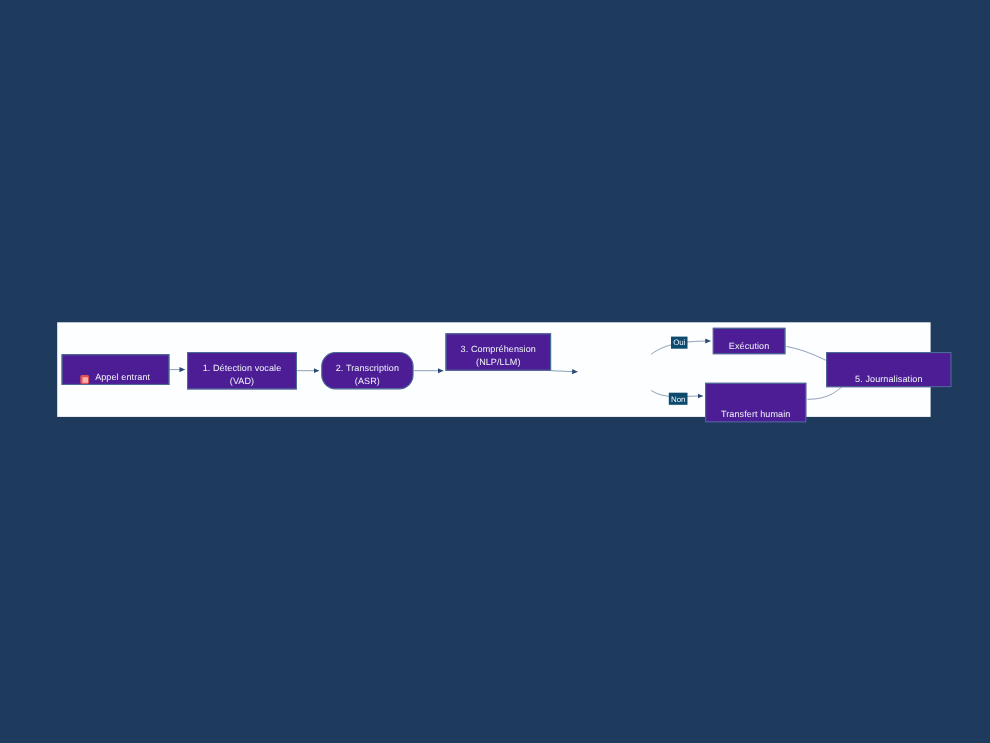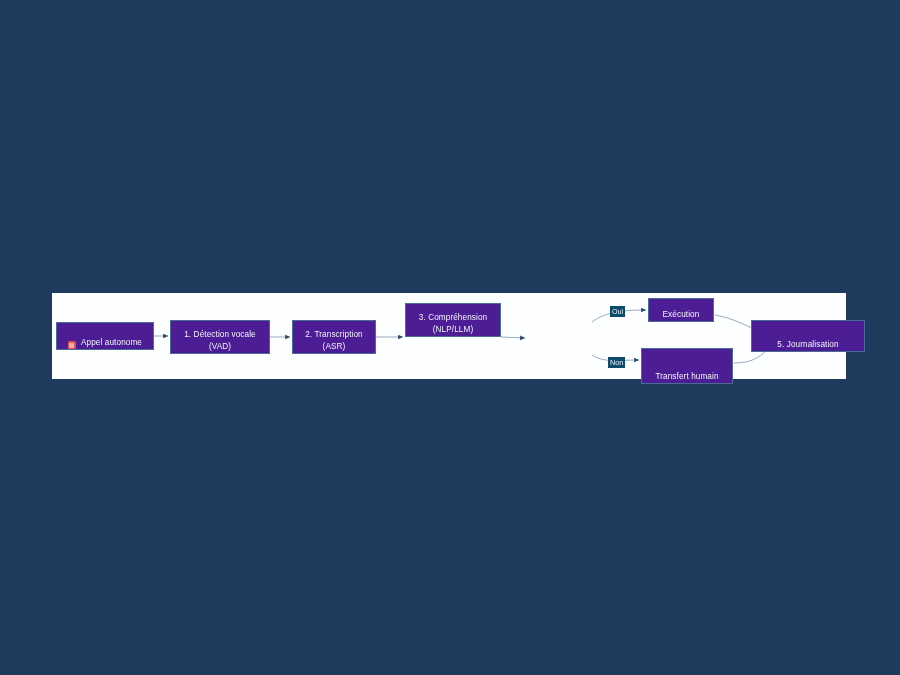--- a/index.html
+++ b/index.html
@@ -81,21 +81,21 @@
     content: "";
     position: absolute;
     left: 1.5px;
     top: 1.5px;
     width: 5px;
     height: 5px;
     background: #f6b0b0;
     border-radius: 0.5px;
   }
   #node-vad     { left: 118px; top: 27px; width: 100px; height: 34px; }
-  #node-asr     { left: 240px; top: 27px; width: 84px;  height: 34px; }
+  #node-asr     { left: 240px; top: 27px; width: 84px;  height: 34px; border-radius: 13px; }
   #node-nlp     { left: 353px; top: 10px; width: 96px;  height: 34px; }
   #node-exec    { left: 596px; top: 5px;  width: 66px;  height: 24px; }
   #node-human   { left: 589px; top: 55px; width: 92px;  height: 36px; }
   #node-log     { left: 699px; top: 27px; width: 114px;  height: 32px; }
 
   
   #node-decision {
     position: absolute;
     left: 475px;
     top: 10px;
@@ -159,21 +159,21 @@
         <path d="M449,44 L473,45"></path>
         <path d="M540,29 C552,20 568,17 594,17"></path>
         <path d="M540,62 C552,70 566,67 587,67"></path>
         <path d="M663,22 C684,26 694,33 709,39"></path>
         <path d="M682,70 C702,70 710,62 718,54"></path>
       </g>
     </svg>
 
     <div class="node" id="node-start">
       <span class="ico"></span>
-      <span class="lines">Appel autonome</span>
+      <span class="lines">Appel entrant</span>
     </div>
 
     <div class="node" id="node-vad">
       <span class="lines">
         <span>1. Détection vocale</span>
         <span class="l2">(VAD)</span>
       </span>
     </div>
 
     <div class="node" id="node-asr">

